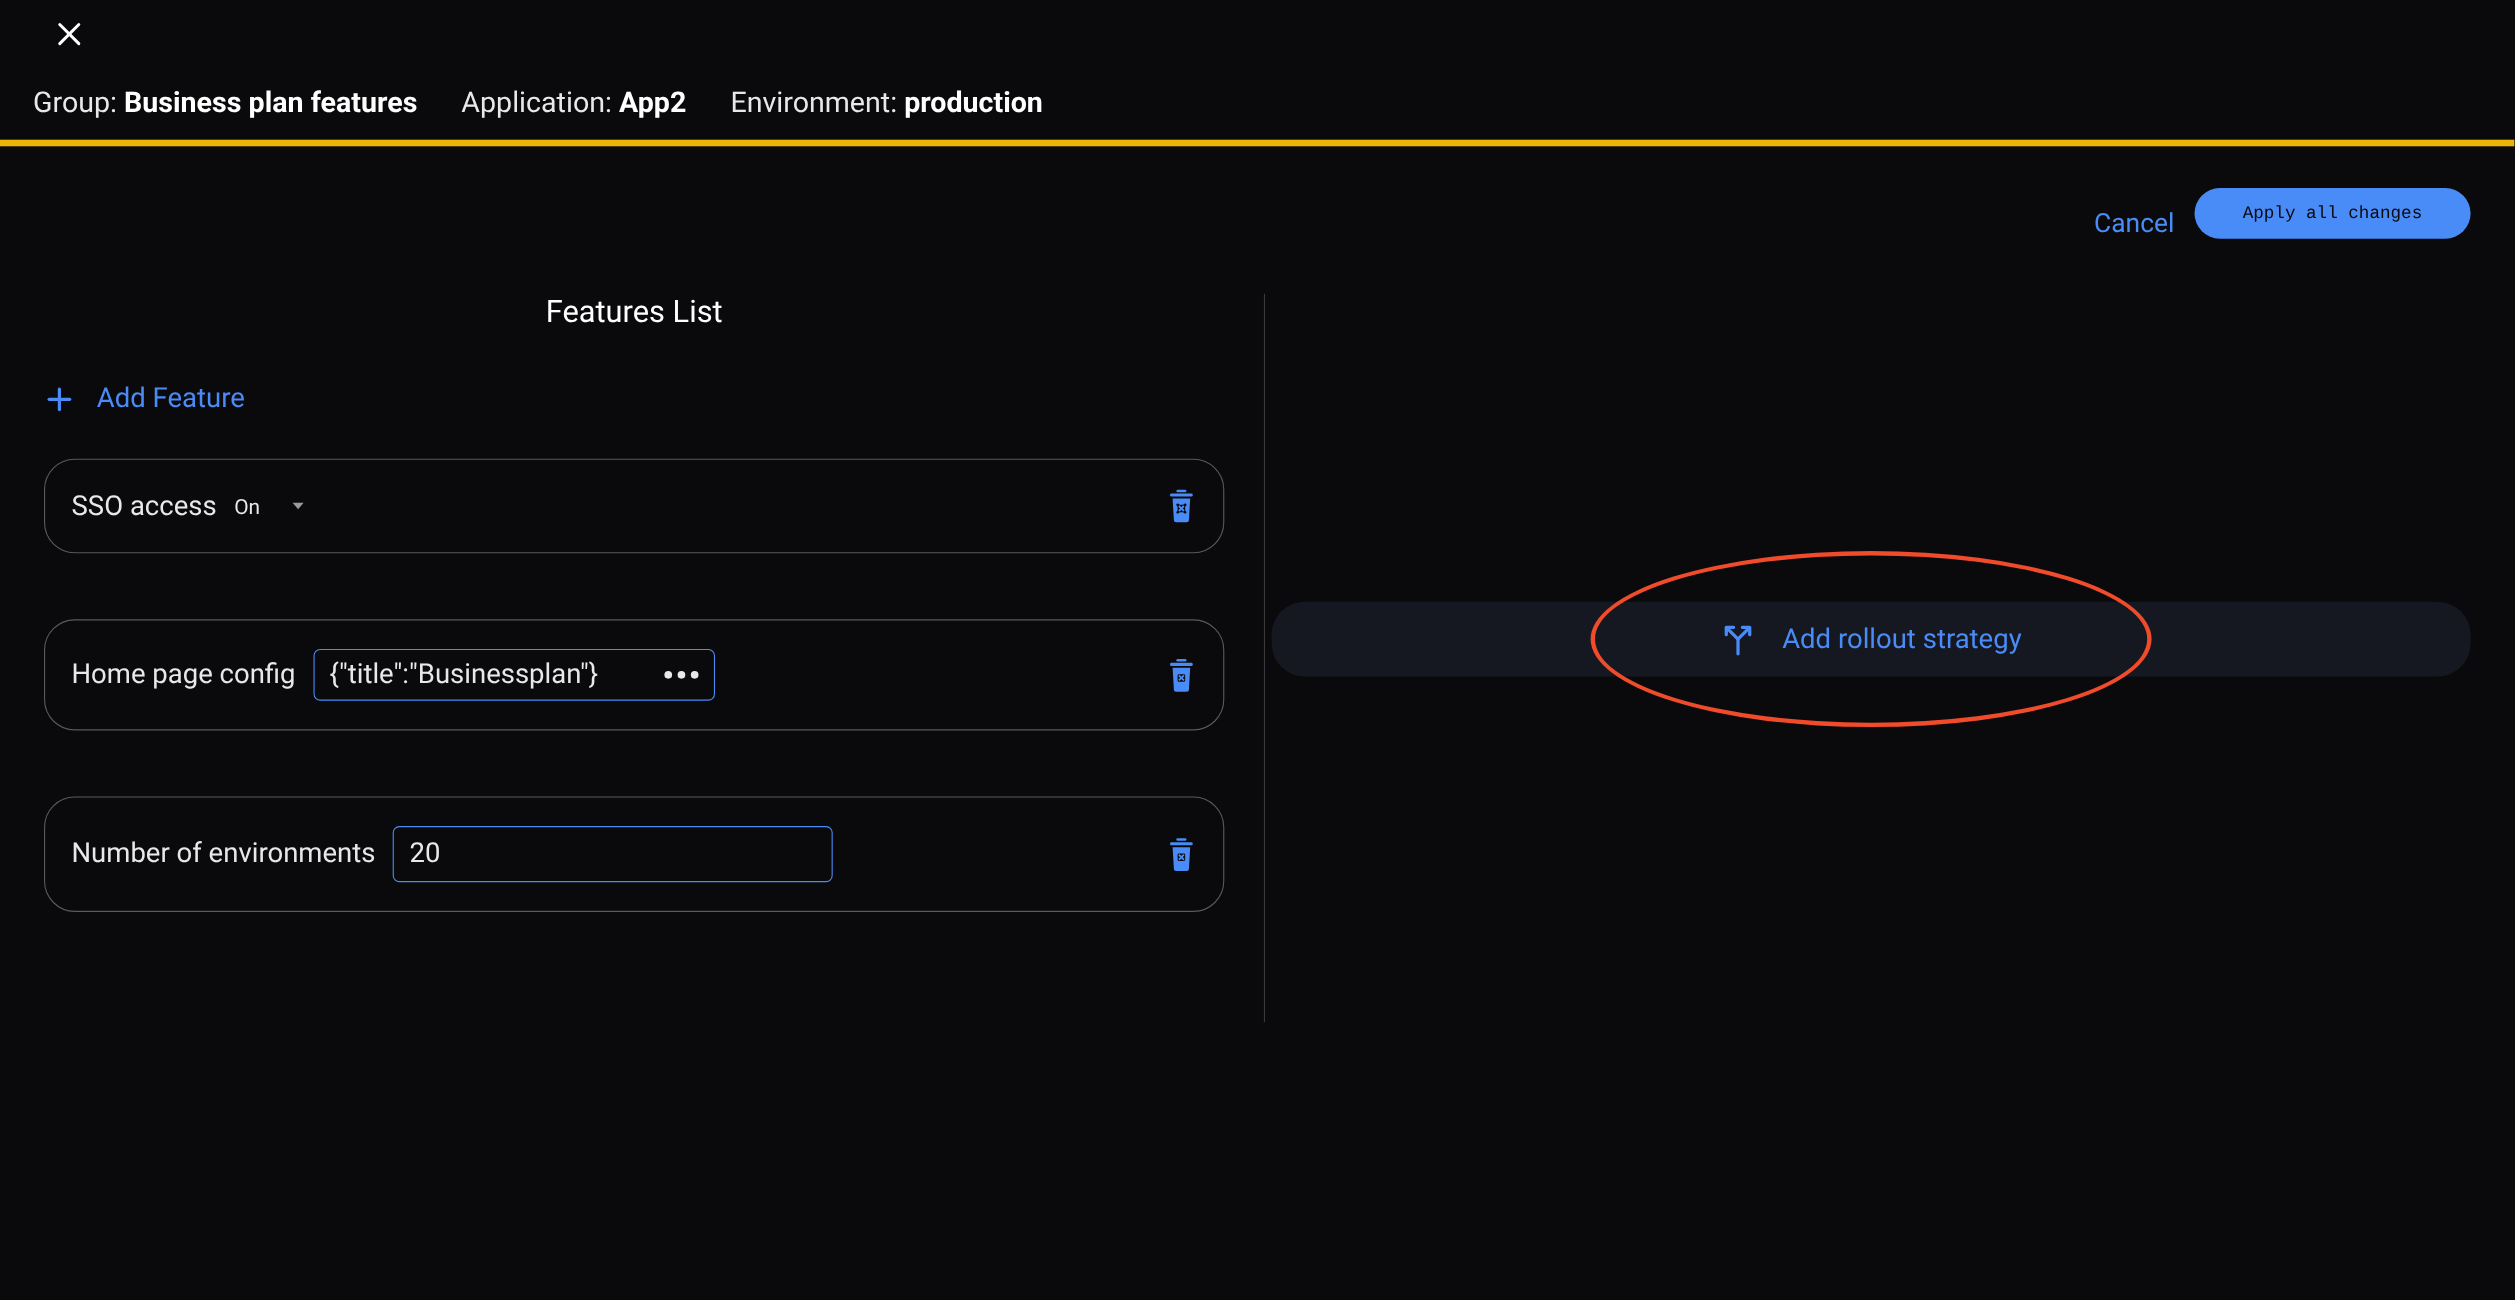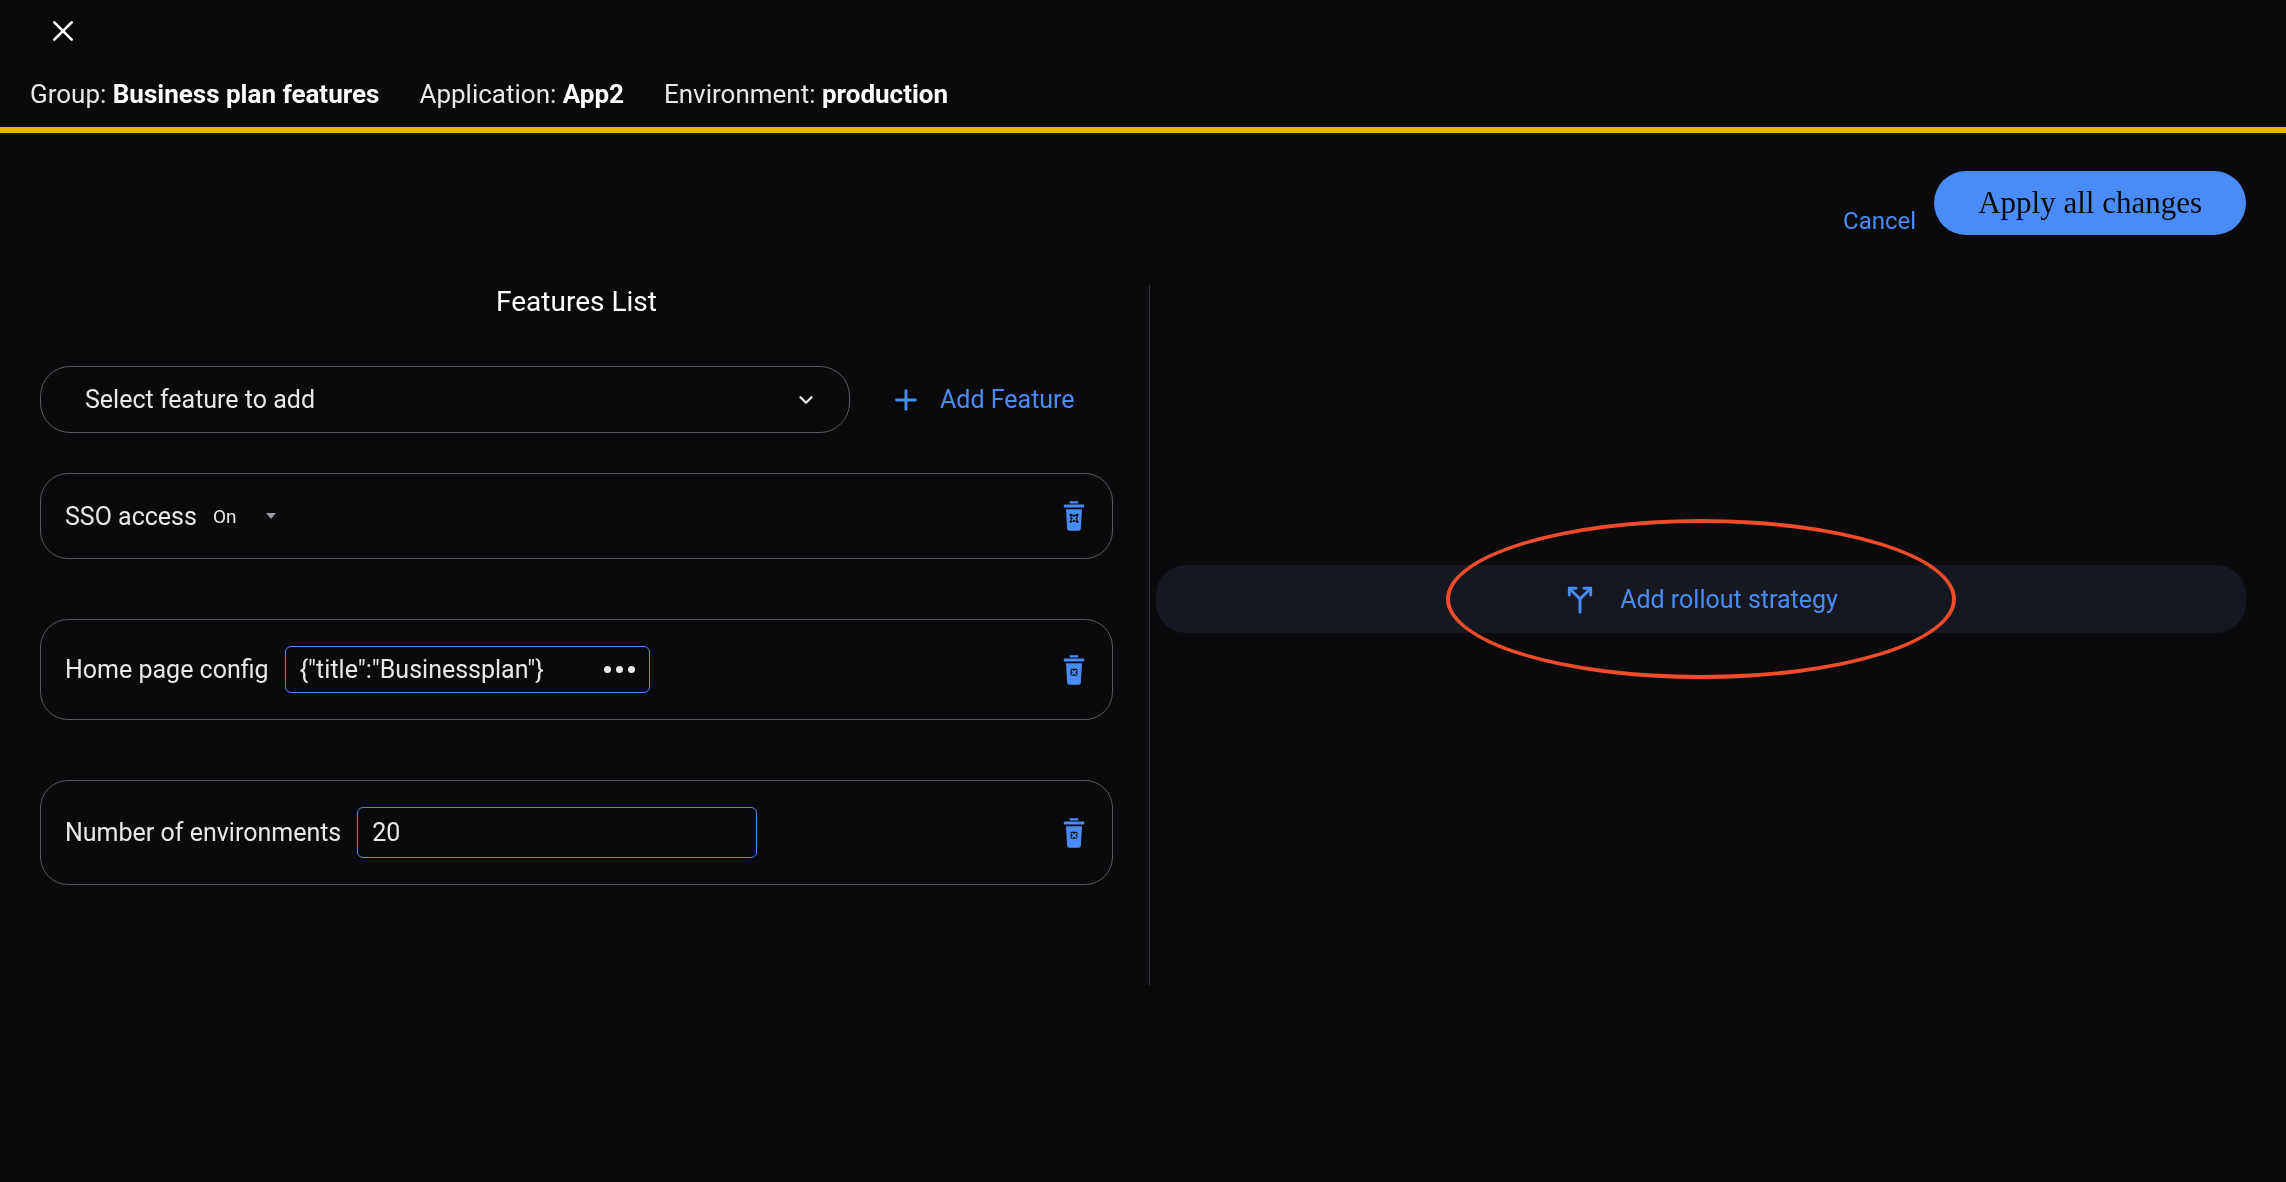--- a/index.html
+++ b/index.html
@@ -59,25 +59,25 @@
       color: #4a8cf7;
       font-size: 24px;
       cursor: pointer;
       font-family: inherit;
     }
     
     .btn-primary {
       background: #4a8cf7;
       border: none;
       color: #0a0a0c;
-      font-size: 31px;
+      font-size: 16px;
       padding: 14px 44px;
       border-radius: 32px;
       cursor: pointer;
-      font-family: Liberation Serif, serif;
+      font-family: Liberation Mono, monospace;
       font-weight: 500;
     }
     
     .main-area {
       display: flex;
       margin-top: 50px;
       padding: 0 40px;
     }
     
     .left-col {
@@ -280,28 +280,20 @@
 <div class="actions-bar">
   <button class="btn-text">Cancel</button>
   <button class="btn-primary">Apply all changes</button>
 </div>
 
 <div class="main-area">
   <div class="left-col">
     <div class="section-title">Features List</div>
 
     <div class="feature-selector-row">
-      <div class="dropdown">
-        <span>Select feature to add</span>
-        <span class="dropdown-arrow">
-          <svg width="22" height="22" viewBox="0 0 24 24" fill="none" stroke="#e8e8e8" stroke-width="2.5" stroke-linecap="round" stroke-linejoin="round">
-            <polyline points="6 9 12 15 18 9"></polyline>
-          </svg>
-        </span>
-      </div>
       <button class="add-feature-btn">
         <span class="plus-icon">
           <svg width="28" height="28" viewBox="0 0 24 24" fill="none" stroke="#4a8cf7" stroke-width="2.5" stroke-linecap="round">
             <line x1="12" y1="4" x2="12" y2="20"></line>
             <line x1="4" y1="12" x2="20" y2="12"></line>
           </svg>
         </span>
         <span>Add Feature</span>
       </button>
     </div>

